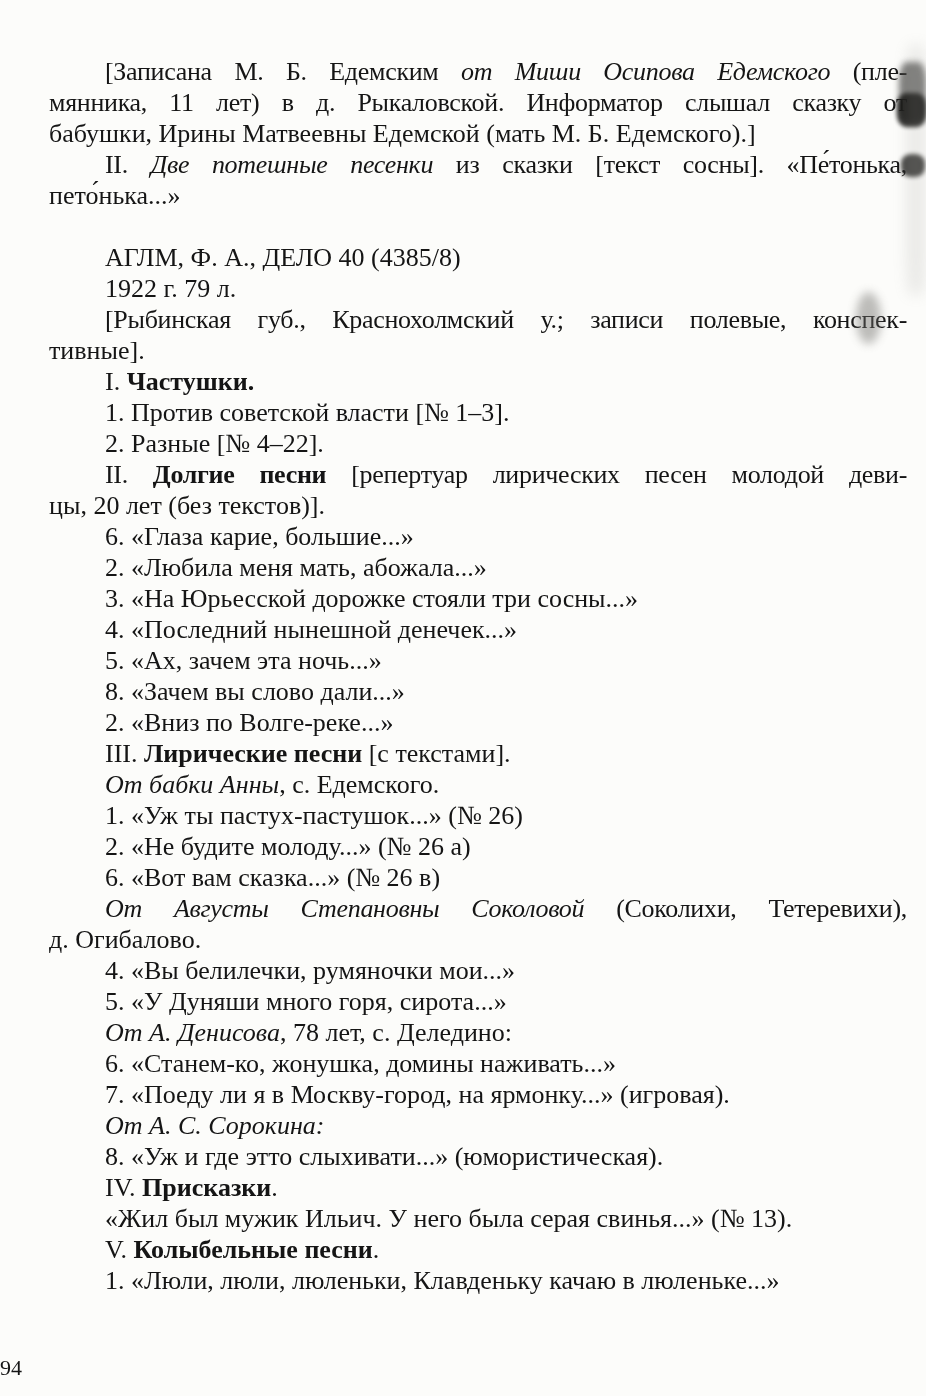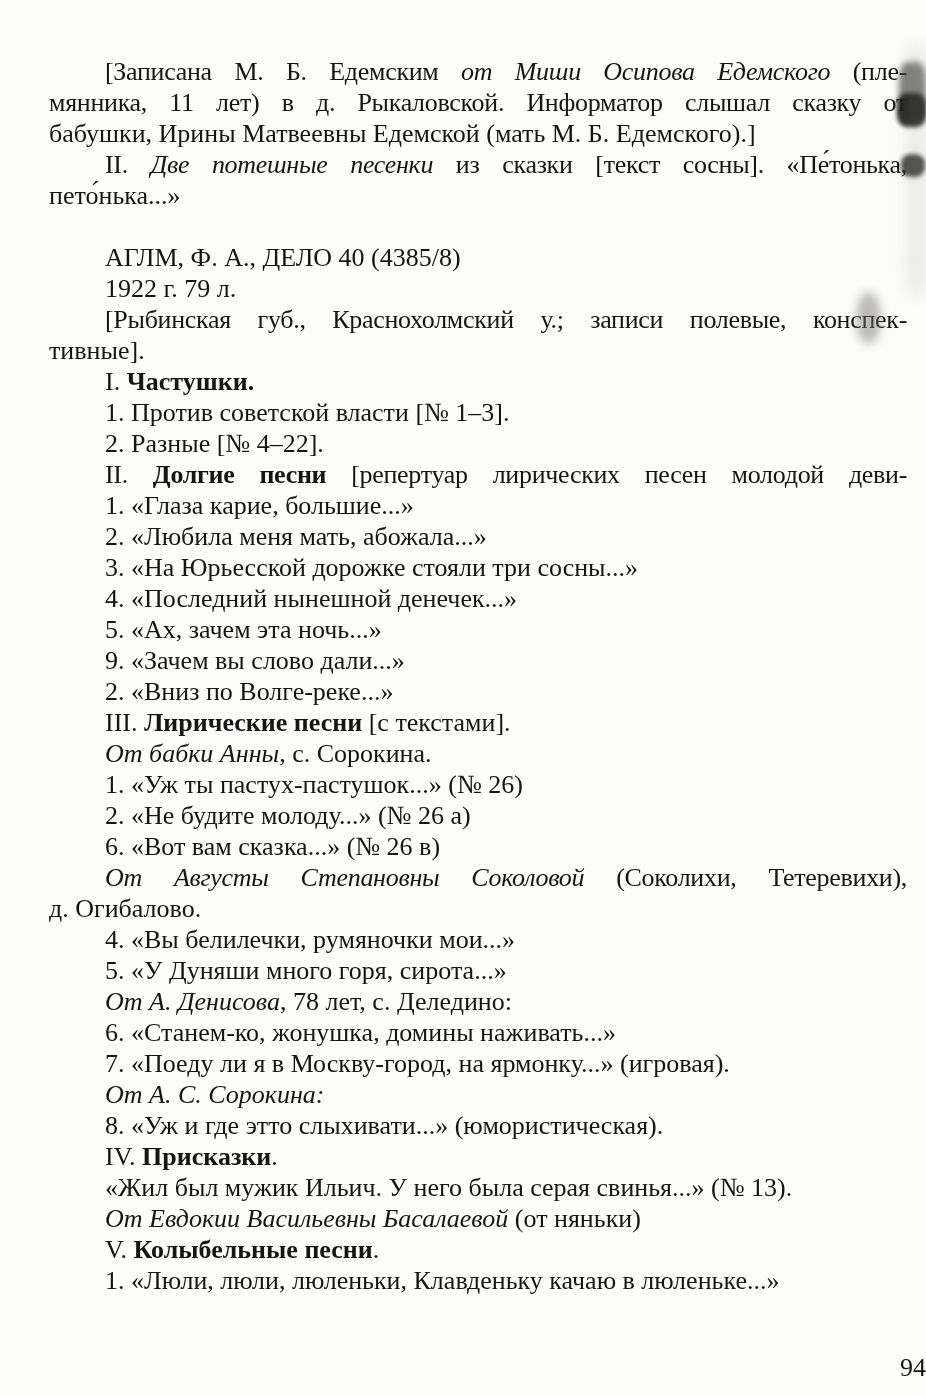--- a/index.html
+++ b/index.html
@@ -49,22 +49,22 @@
     height: 31px;
   }
   .seg.r { font-style: normal; font-weight: normal; }
   .seg.i { font-style: italic; }
   .seg.b { font-weight: bold; }
   .footer {
     position: absolute;
     left: 0;
     top: 1352px;
     width: 926px;
-    text-align: right;
-    font-size: 26px;
+    text-align: left;
+    font-size: 22px;
     line-height: 31px;
   }
   .smudge {
     position: absolute;
     pointer-events: none;
   }
 </style>
 </head>
 <body>
 
@@ -77,44 +77,44 @@
       <div class="line"><span class="seg r">пето́нька...»</span></div>
       <div class="line gap"></div>
       <div class="line indent"><span class="seg r">АГЛМ, Ф. А., ДЕЛО 40 (4385/8)</span></div>
       <div class="line indent"><span class="seg r">1922 г. 79 л.</span></div>
       <div class="line indent fill"><span class="seg r">[Рыбинская губ., Краснохолмский у.; записи полевые, конспек-</span></div>
       <div class="line"><span class="seg r">тивные].</span></div>
       <div class="line indent"><span class="seg r">I. </span><span class="seg b">Частушки.</span></div>
       <div class="line indent"><span class="seg r">1. Против советской власти [№ 1–3].</span></div>
       <div class="line indent"><span class="seg r">2. Разные [№ 4–22].</span></div>
       <div class="line indent fill"><span class="seg r">II. </span><span class="seg b">Долгие песни</span><span class="seg r"> [репертуар лирических песен молодой деви-</span></div>
-      <div class="line indent"><span class="seg r">1. «Глаза карие, большие...»</span></div>
+      <div class="line"><span class="seg r">цы, 20 лет (без текстов)].</span></div>
+      <div class="line indent"><span class="seg r">6. «Глаза карие, большие...»</span></div>
       <div class="line indent"><span class="seg r">2. «Любила меня мать, абожала...»</span></div>
       <div class="line indent"><span class="seg r">3. «На Юрьесской дорожке стояли три сосны...»</span></div>
       <div class="line indent"><span class="seg r">4. «Последний нынешной денечек...»</span></div>
       <div class="line indent"><span class="seg r">5. «Ах, зачем эта ночь...»</span></div>
-      <div class="line indent"><span class="seg r">9. «Зачем вы слово дали...»</span></div>
+      <div class="line indent"><span class="seg r">8. «Зачем вы слово дали...»</span></div>
       <div class="line indent"><span class="seg r">2. «Вниз по Волге-реке...»</span></div>
       <div class="line indent"><span class="seg r">III. </span><span class="seg b">Лирические песни</span><span class="seg r"> [с текстами].</span></div>
-      <div class="line indent"><span class="seg i">От бабки Анны</span><span class="seg r">, с. Сорокина.</span></div>
+      <div class="line indent"><span class="seg i">От бабки Анны</span><span class="seg r">, с. Едемского.</span></div>
       <div class="line indent"><span class="seg r">1. «Уж ты пастух-пастушок...» (№ 26)</span></div>
       <div class="line indent"><span class="seg r">2. «Не будите молоду...» (№ 26 а)</span></div>
       <div class="line indent"><span class="seg r">6. «Вот вам сказка...» (№ 26 в)</span></div>
       <div class="line indent fill"><span class="seg i">От Августы Степановны Соколовой</span><span class="seg r"> (Соколихи, Тетеревихи),</span></div>
       <div class="line"><span class="seg r">д. Огибалово.</span></div>
       <div class="line indent"><span class="seg r">4. «Вы белилечки, румяночки мои...»</span></div>
       <div class="line indent"><span class="seg r">5. «У Дуняши много горя, сирота...»</span></div>
       <div class="line indent"><span class="seg i">От А. Денисова</span><span class="seg r">, 78 лет, с. Деледино:</span></div>
       <div class="line indent"><span class="seg r">6. «Станем-ко, жонушка, домины наживать...»</span></div>
       <div class="line indent"><span class="seg r">7. «Поеду ли я в Москву-город, на ярмонку...» (игровая).</span></div>
       <div class="line indent"><span class="seg i">От А. С. Сорокина:</span></div>
       <div class="line indent"><span class="seg r">8. «Уж и где этто слыхивати...» (юмористическая).</span></div>
       <div class="line indent"><span class="seg r">IV. </span><span class="seg b">Присказки</span><span class="seg r">.</span></div>
       <div class="line indent"><span class="seg r">«Жил был мужик Ильич. У него была серая свинья...» (№ 13).</span></div>
-      <div class="line indent"><span class="seg i">От Евдокии Васильевны Басалаевой</span><span class="seg r"> (от няньки)</span></div>
       <div class="line indent"><span class="seg r">V. </span><span class="seg b">Колыбельные песни</span><span class="seg r">.</span></div>
       <div class="line indent"><span class="seg r">1. «Люли, люли, люленьки, Клавденьку качаю в люленьке...»</span></div>
     </div>
   <div class="footer">94</div>
   <div id="artifacts">
       <div class="smudge" style="left: 899px; top: 62px; width: 27px; height: 62px; background: rgb(58, 58, 56); opacity: 0.65; filter: blur(3px); border-radius: 30%;"></div>
       <div class="smudge" style="left: 897px; top: 93px; width: 29px; height: 34px; background: rgb(20, 20, 18); opacity: 0.85; filter: blur(2px); border-radius: 35%;"></div>
       <div class="smudge" style="left: 901px; top: 154px; width: 24px; height: 23px; background: rgb(28, 28, 26); opacity: 0.8; filter: blur(2px); border-radius: 40%;"></div>
       <div class="smudge" style="left: 856px; top: 292px; width: 25px; height: 52px; background: rgb(111, 110, 106); opacity: 0.45; filter: blur(5px); border-radius: 50%;"></div>
       <div class="smudge" style="left: 906px; top: 45px; width: 20px; height: 250px; background: rgb(154, 153, 148); opacity: 0.18; filter: blur(7px); border-radius: 20%;"></div>

